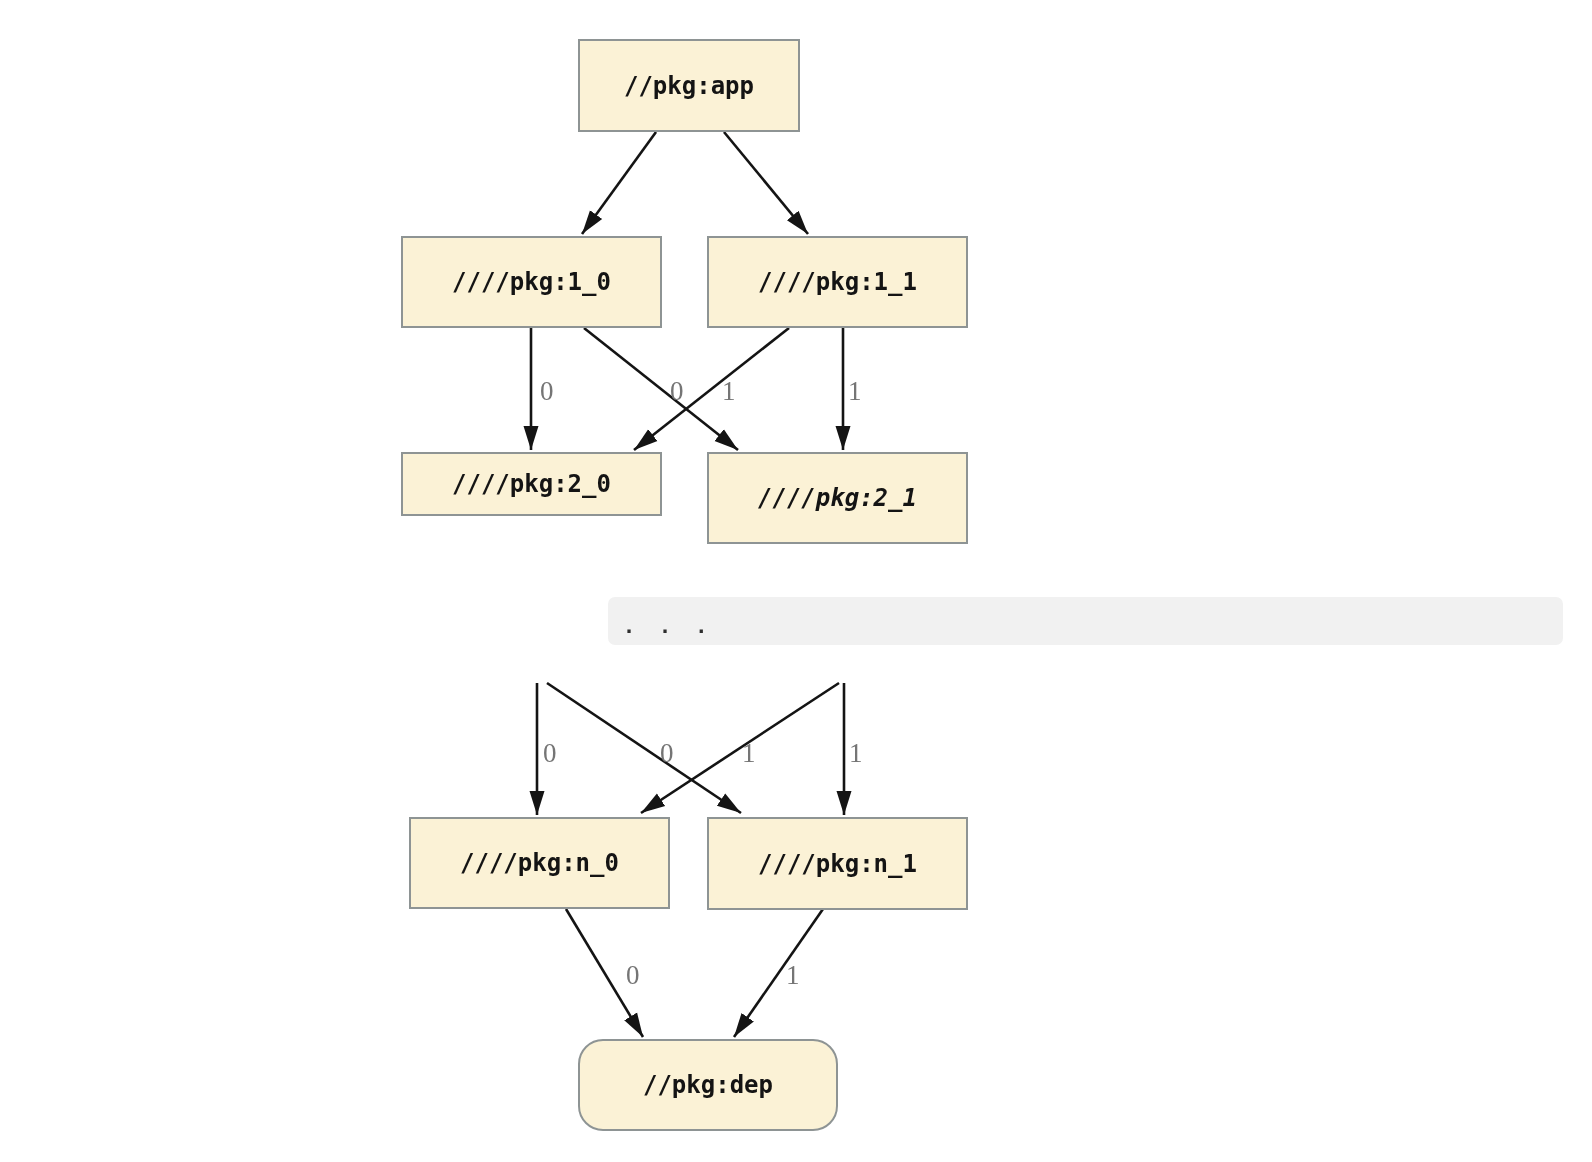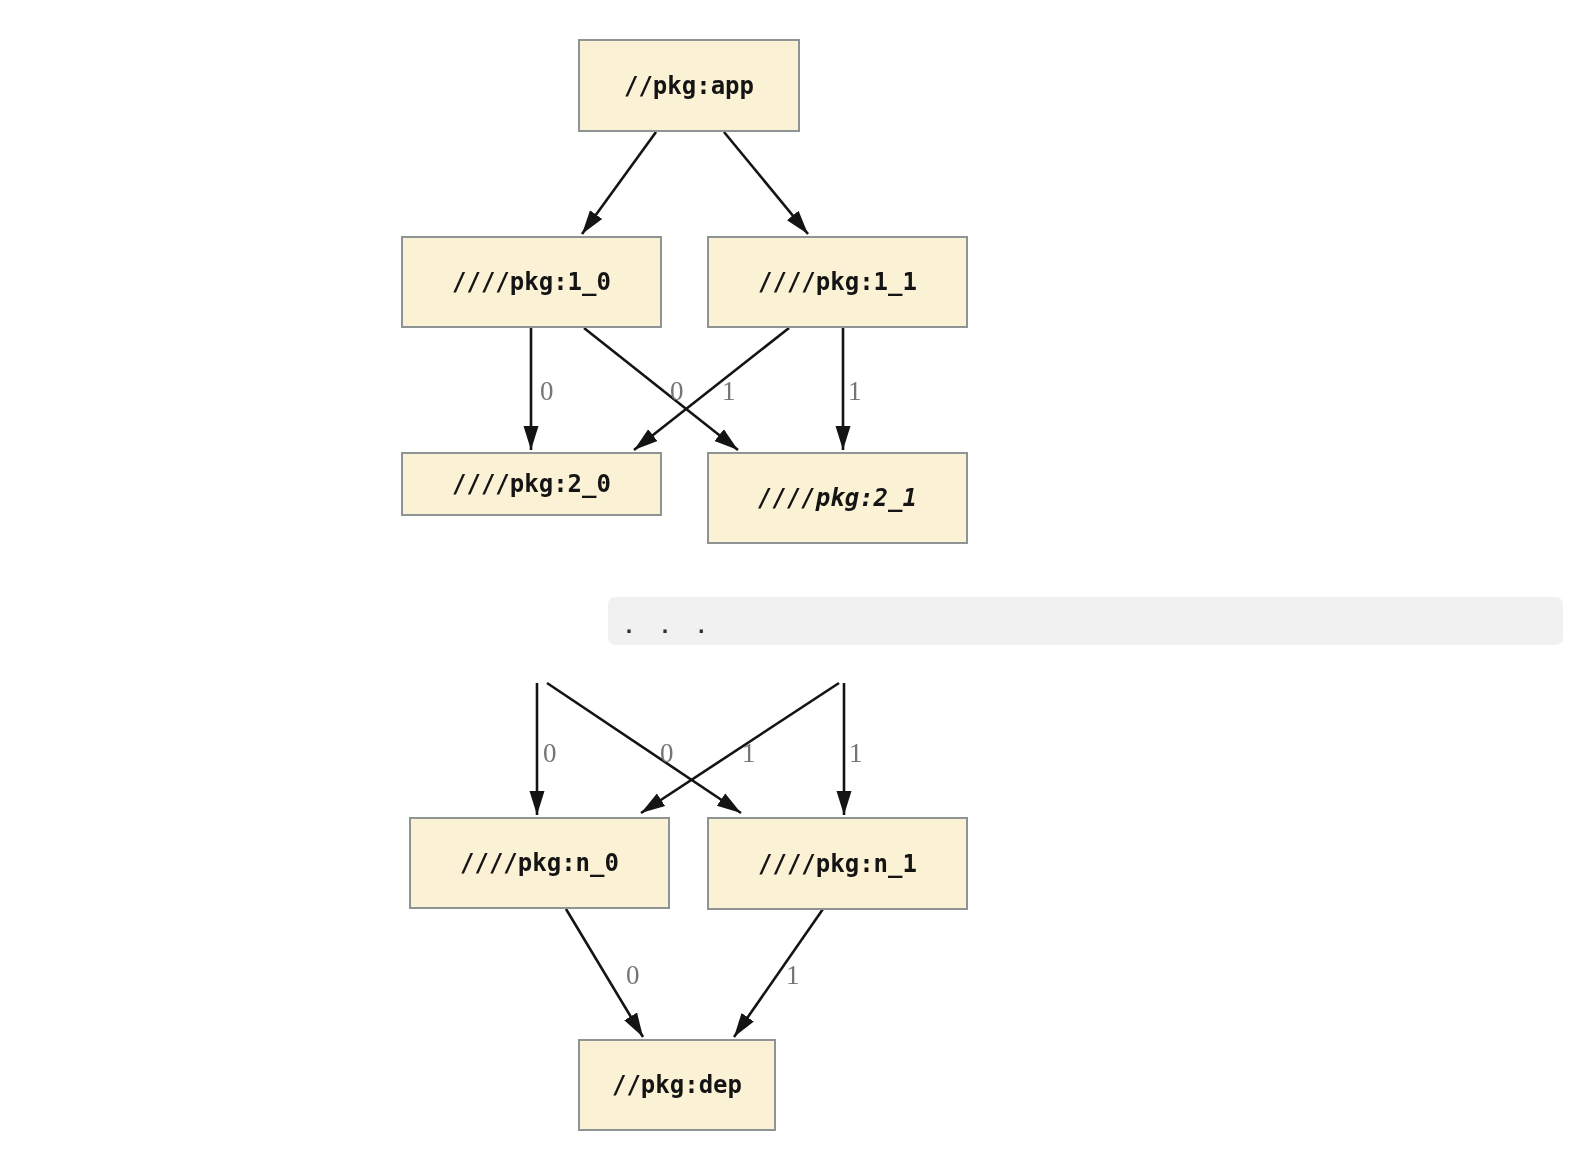--- a/index.html
+++ b/index.html
@@ -62,21 +62,21 @@
     white-space: pre;
   }
   
   #node-app  { left: 578px; top: 39px;   width: 222px; height: 93px; }
   #node-1-0  { left: 401px; top: 236px;  width: 261px; height: 92px; }
   #node-1-1  { left: 707px; top: 236px;  width: 261px; height: 92px; text-align: right; }
   #node-2-0  { left: 401px; top: 452px;  width: 261px; height: 64px; }
   #node-2-1  { left: 707px; top: 452px;  width: 261px; height: 92px; font-style: italic; }
   #node-n-0  { left: 401px; top: 817px;  width: 261px; height: 92px; margin-left: 8px; }
   #node-n-1  { left: 707px; top: 817px;  width: 261px; height: 93px; }
-  #node-dep  { left: 578px; top: 1039px; width: 198px; height: 92px; }
+  #node-dep  { left: 578px; top: 1039px; width: 260px; height: 92px; border-radius: 25px; }
 </style>
 </head>
 <body>
 
 <div class="canvas">
 
   <svg class="edges" viewBox="0 0 1592 1162">
     <defs>
       <marker id="arrow" markerUnits="userSpaceOnUse" markerWidth="26" markerHeight="20" refX="24" refY="9" orient="auto">
         <path d="M0,1.5 L24,9 L0,16.5 z" fill="#141414"></path>

